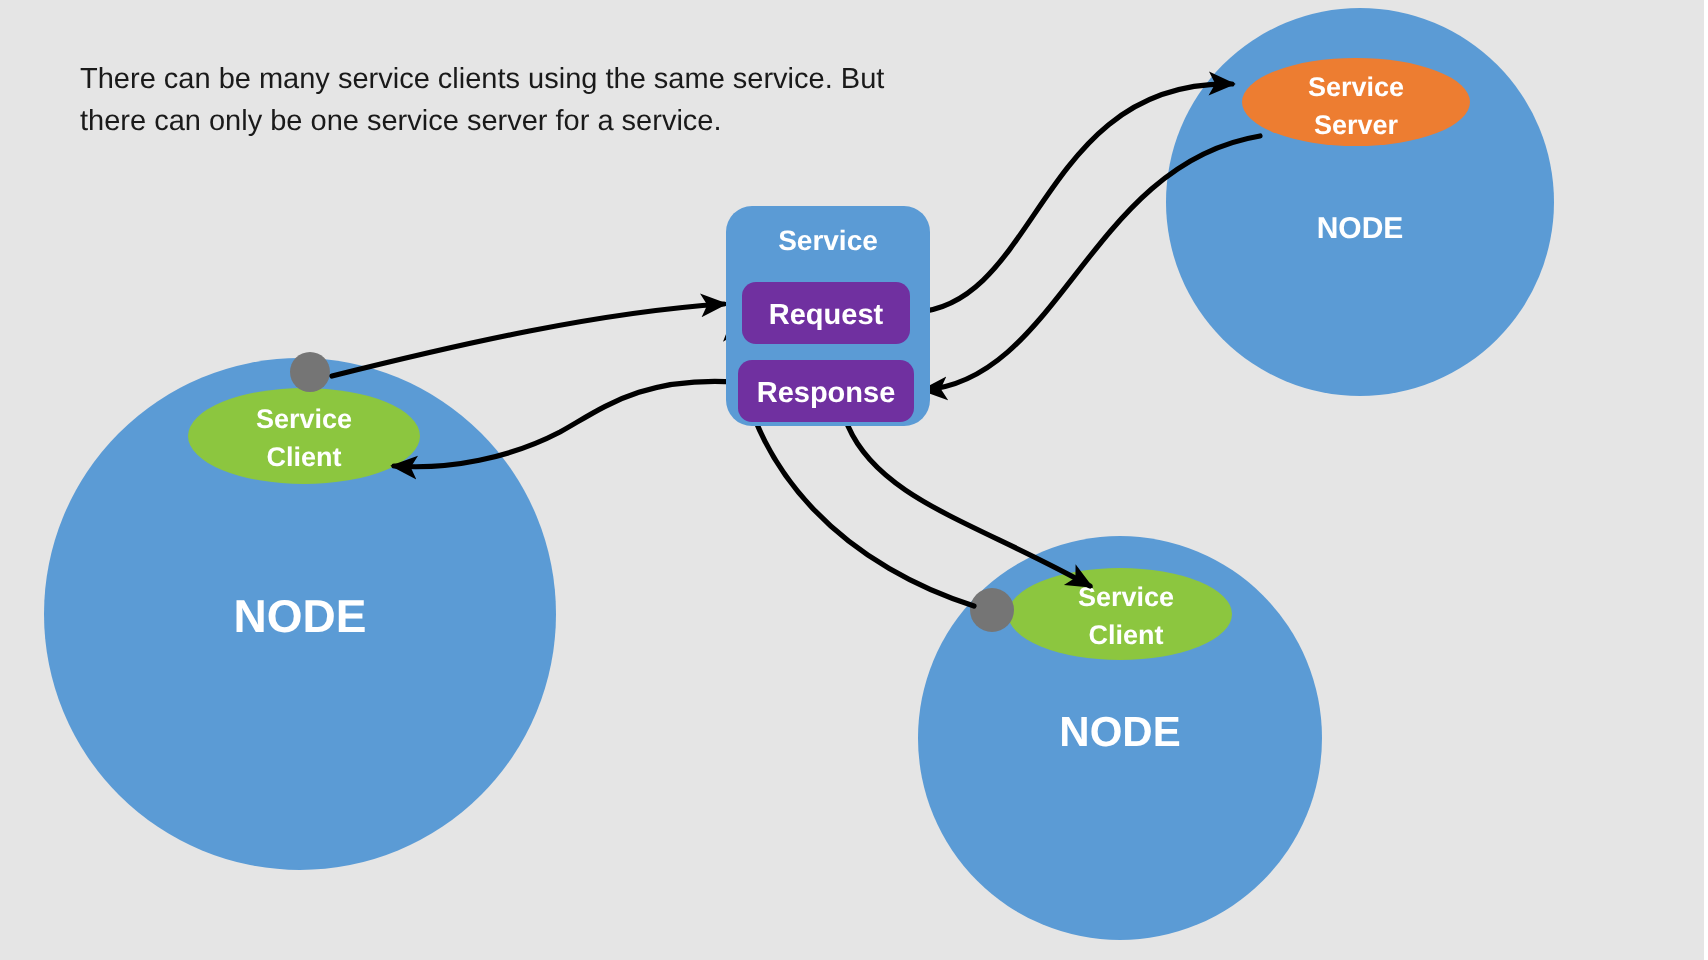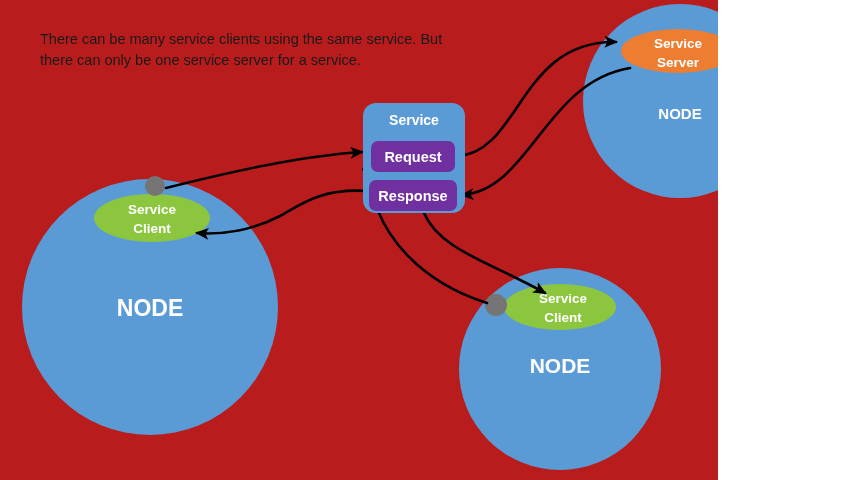--- a/index.html
+++ b/index.html
@@ -2,23 +2,23 @@
 <html><head>
 <meta charset="utf-8">
 <style>
   html, body {
     margin: 0;
     padding: 0;
     background: #ffffff;
   }
   #canvas {
     position: relative;
-    width: 718px;
+    width: 852px;
     height: 480px;
-    background: #b91c1c;
+    background: #e5e5e5;
     overflow: hidden;
     font-family: "Liberation Sans", sans-serif;
   }
   #diagram {
     position: absolute;
     left: 0;
     top: 0;
     width: 854px;
     height: 480px;
   }

